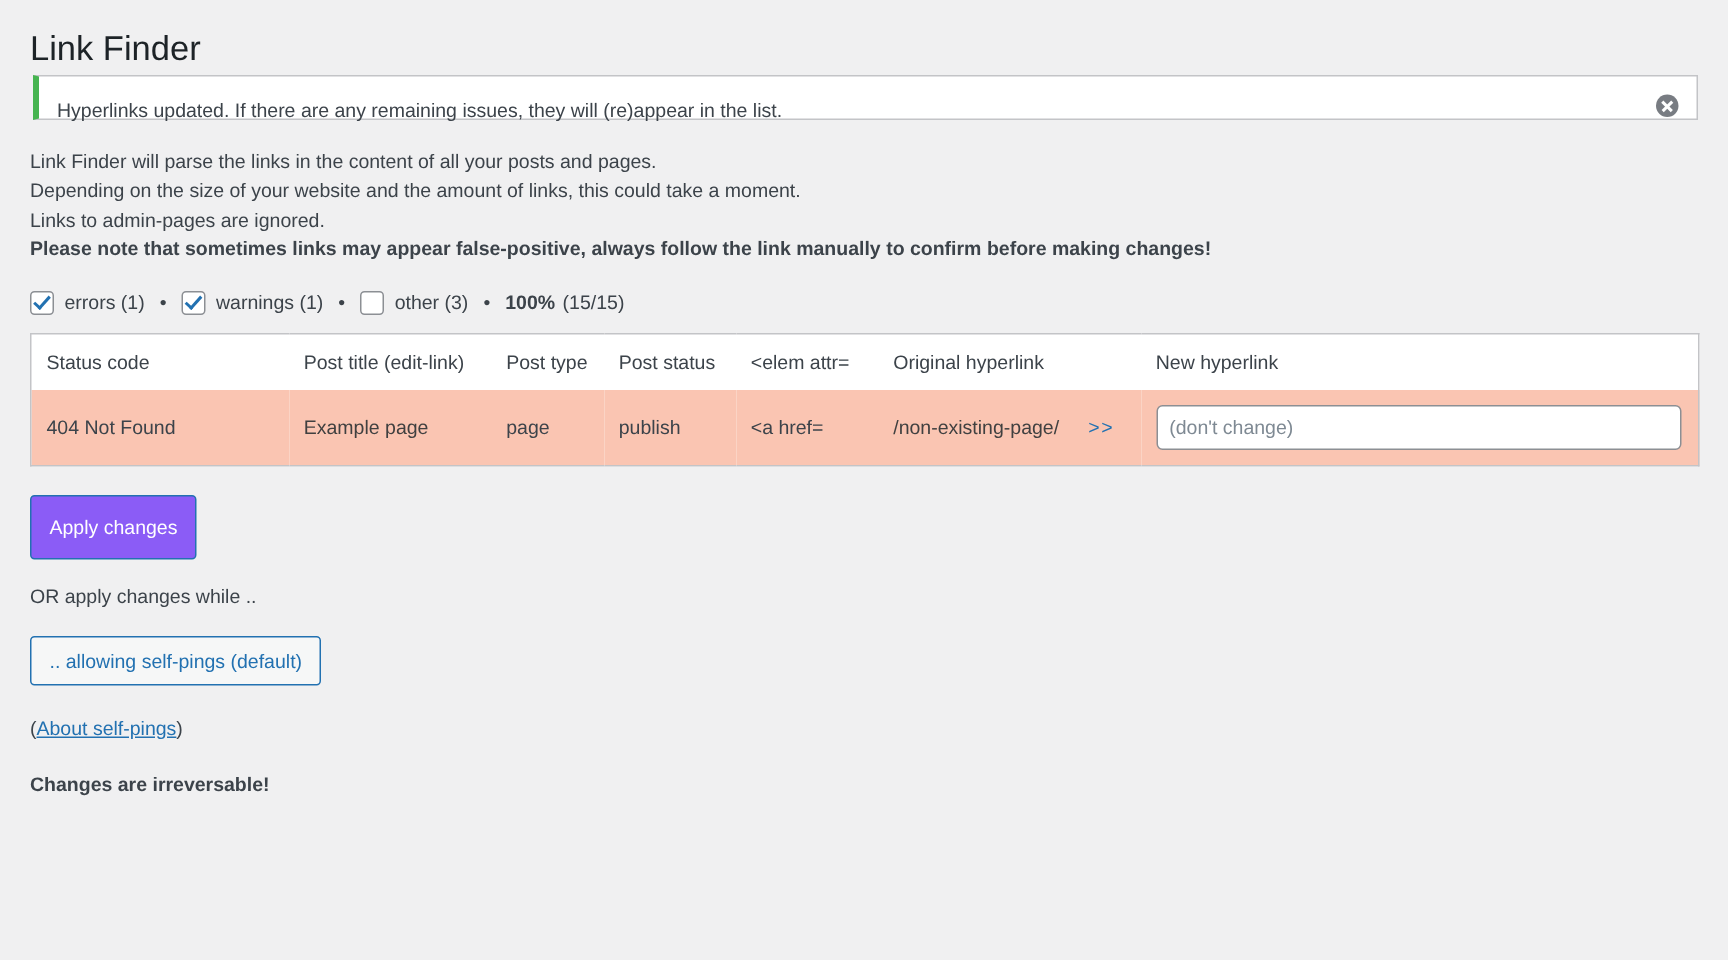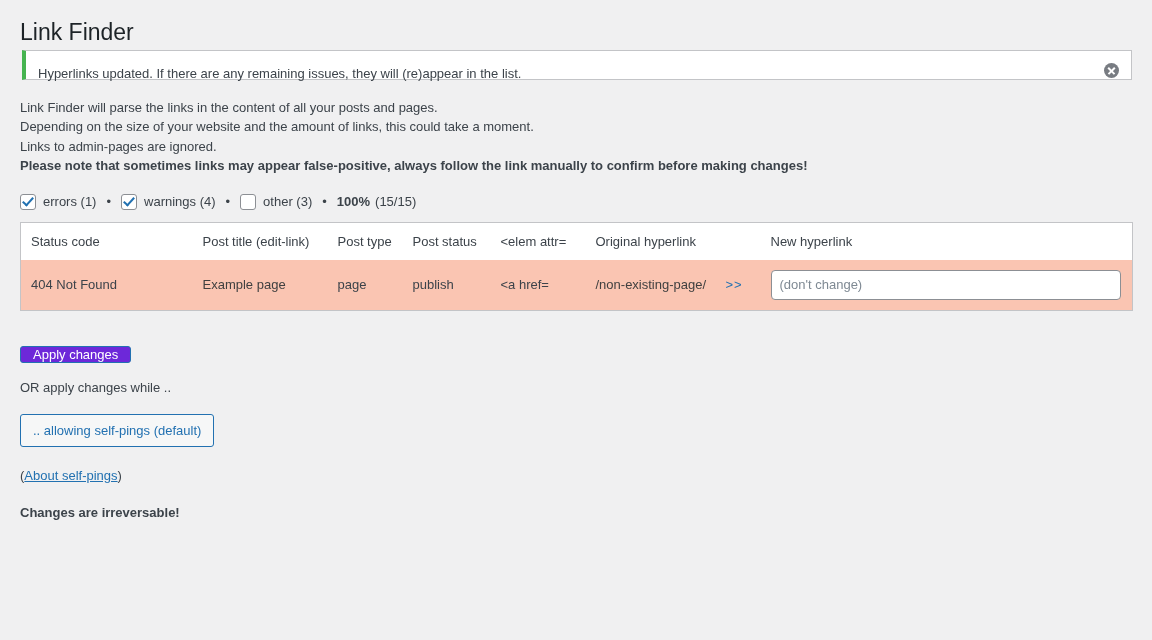--- a/index.html
+++ b/index.html
@@ -195,30 +195,30 @@
     font-size: 13px;
     color: #2c3338;
     outline: none;
   }
   input.url-input.wide { width: 352px; }
   input.url-input::placeholder { color: #7e8993; opacity: 1; }
 
   
   .btn-primary {
     display: inline-block;
-    background: #6d28d9;
+    background: #8b5cf6;
     border: 1px solid #2271b1;
     color: #fff;
     font-family: "Liberation Sans", sans-serif;
     font-size: 13px;
     line-height: 1;
-    padding: 1px 12px;
+    padding: 14px 12px;
     border-radius: 3px;
     cursor: pointer;
-    margin-top: 35px;
+    margin-top: 19px;
   }
   .or-text {
     margin: 17px 0 0 0;
     font-size: 13px;
     color: #3c434a;
   }
   .btn-row { margin-top: 19px; display: flex; gap: 10px; }
   .btn-secondary {
     display: inline-block;
     background: #f6f7f7;
@@ -267,21 +267,21 @@
     <div>Depending on the size of your website and the amount of links, this could take a moment.</div>
     <div>Links to admin-pages are ignored.</div>
     <div class="strong">Please note that sometimes links may appear false-positive, always follow the link manually to confirm before making changes!</div>
   </div>
 
   <div class="filters">
     <span class="chk checked"></span>
     <span class="filter-label">errors (1)</span>
     <span class="sep">•</span>
     <span class="chk checked"></span>
-    <span class="filter-label">warnings (4)</span>
+    <span class="filter-label">warnings (1)</span>
     <span class="sep">•</span>
     <span class="chk"></span>
     <span class="filter-label">other (3)</span>
     <span class="sep">•</span>
     <span class="pct">100%</span>
     <span>(15/15)</span>
   </div>
 
   <table class="lf-table">
     <thead>

